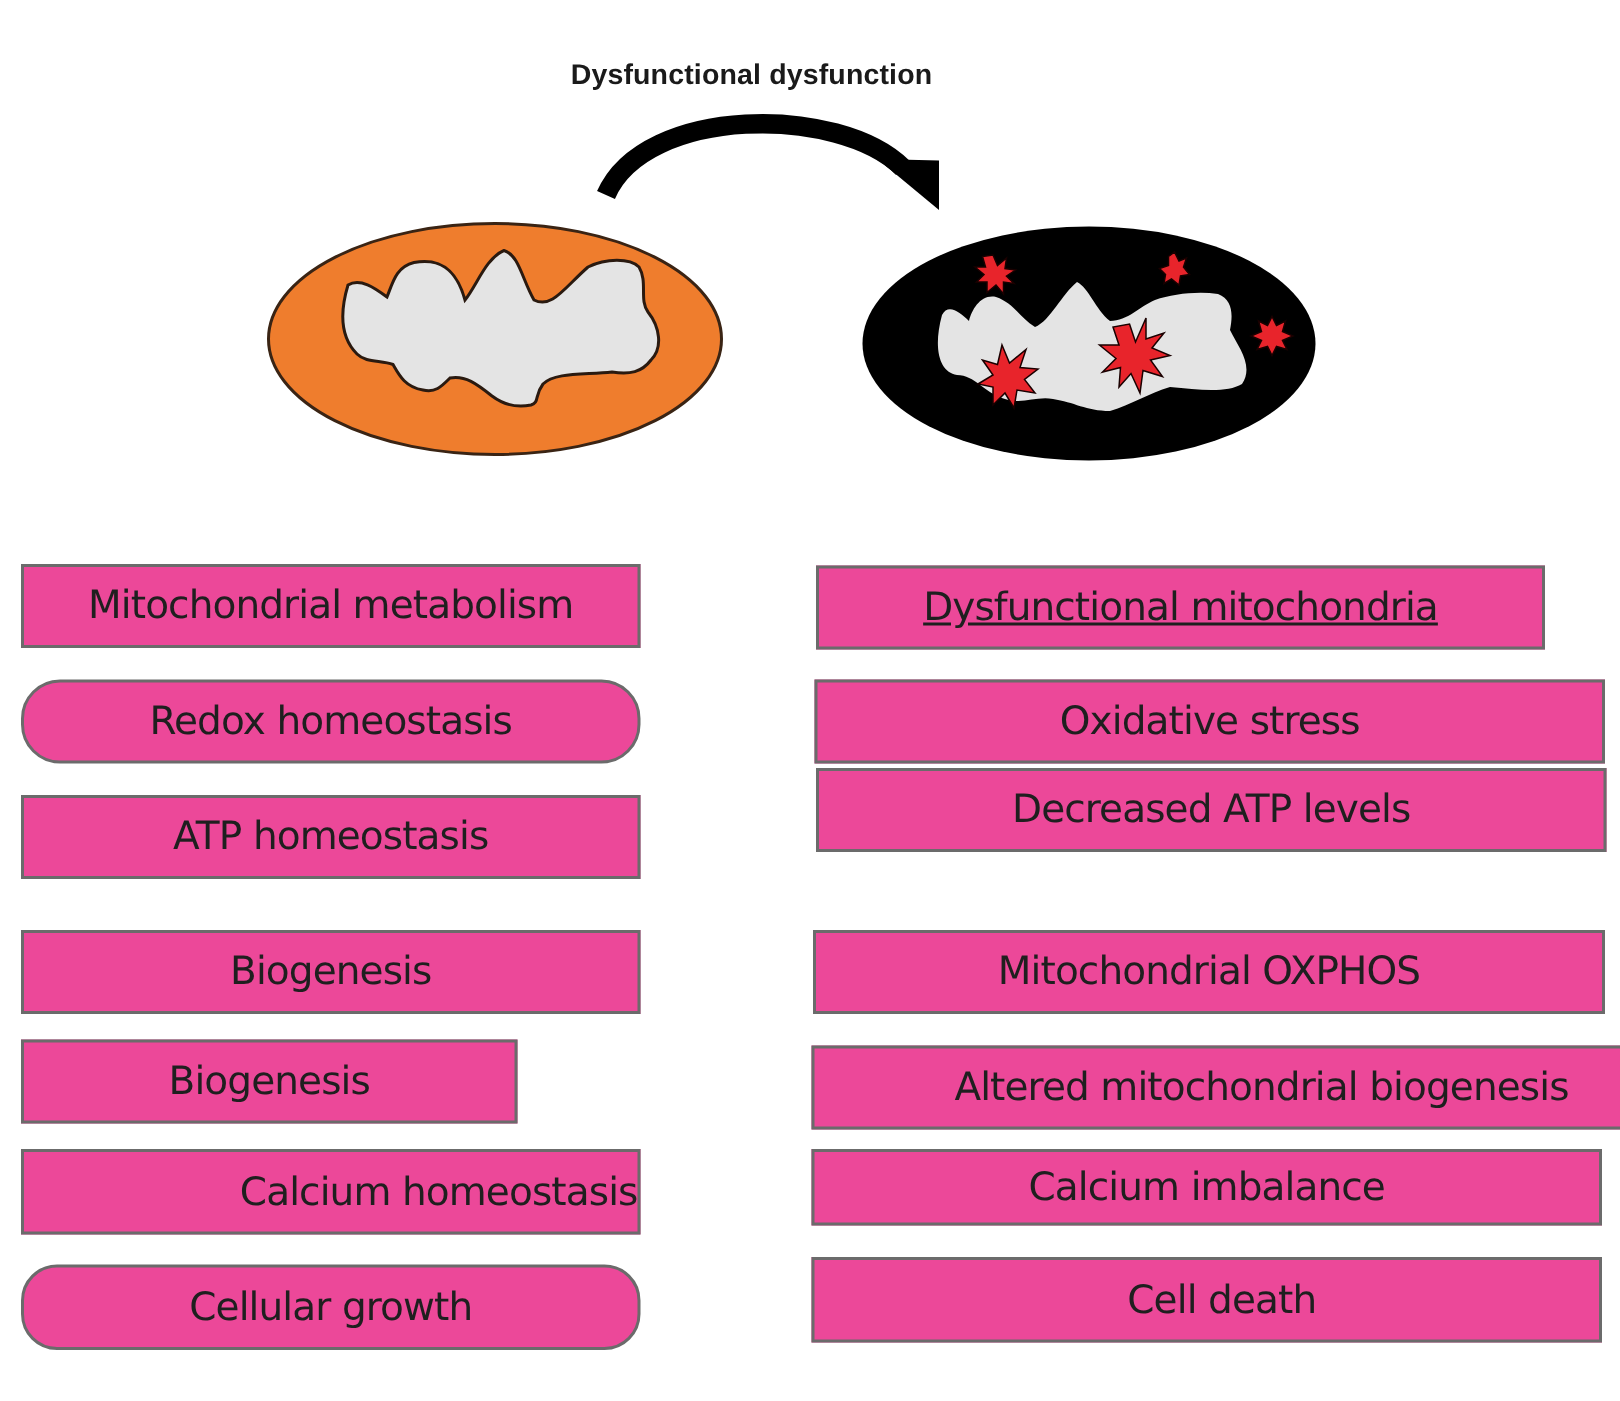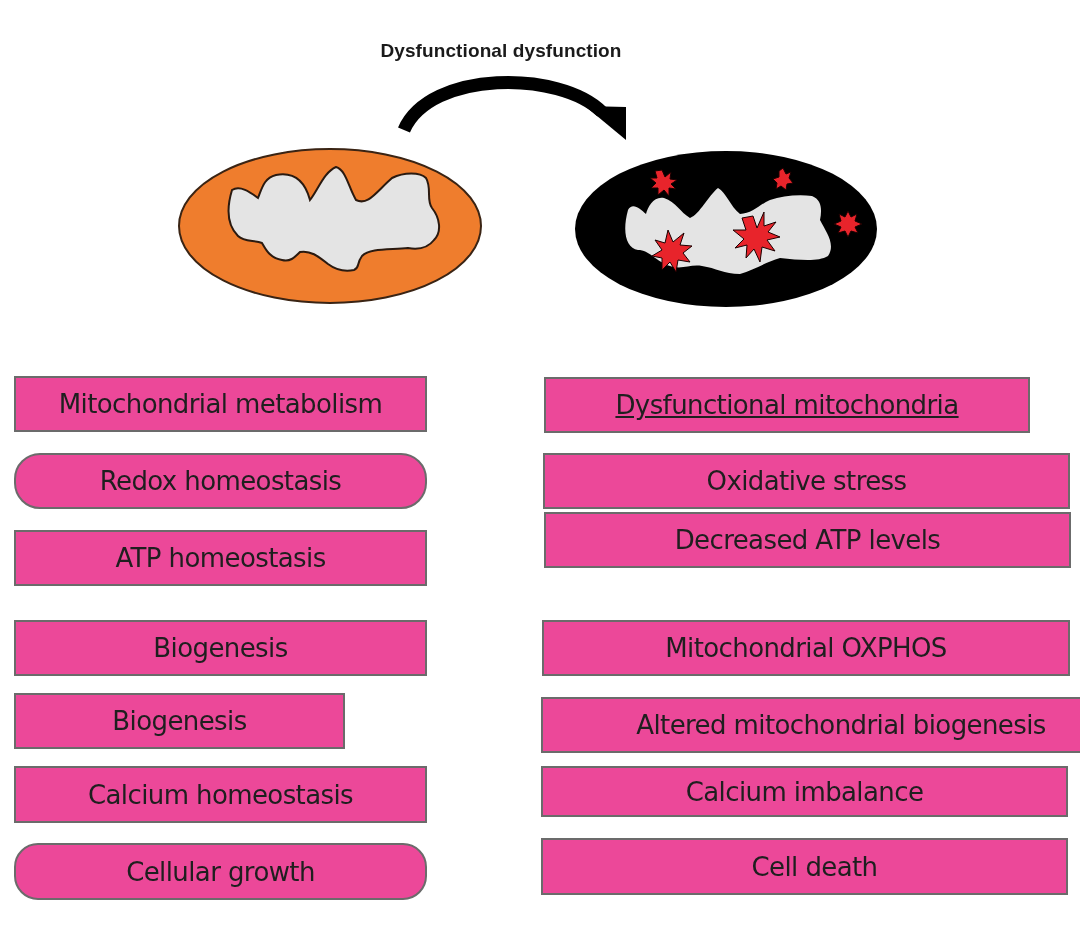--- a/index.html
+++ b/index.html
@@ -64,21 +64,21 @@
     </div>
   <div class="box" style="left:14px;top:530px;width:413px;height:56px;">
       <span>ATP homeostasis</span>
     </div>
   <div class="box" style="left:14px;top:620px;width:413px;height:56px;">
       <span>Biogenesis</span>
     </div>
   <div class="box" style="left:14px;top:693px;width:331px;height:56px;">
       <span>Biogenesis</span>
     </div>
-  <div class="box" style="left:14px;top:766px;width:413px;height:57px;">
+  <div class="box" style="left:14px;top:766px;width:413px;height:57px;justify-content:flex-end;">
       <span>Calcium homeostasis</span>
     </div>
   <div class="box" style="left:14px;top:843px;width:413px;height:57px;border-radius:24px;">
       <span>Cellular growth</span>
     </div>
 </div>
 
 <div>
   <div class="box" style="left:544px;top:377px;width:486px;height:56px;text-decoration:underline;">
       <span>Dysfunctional mitochondria</span>

